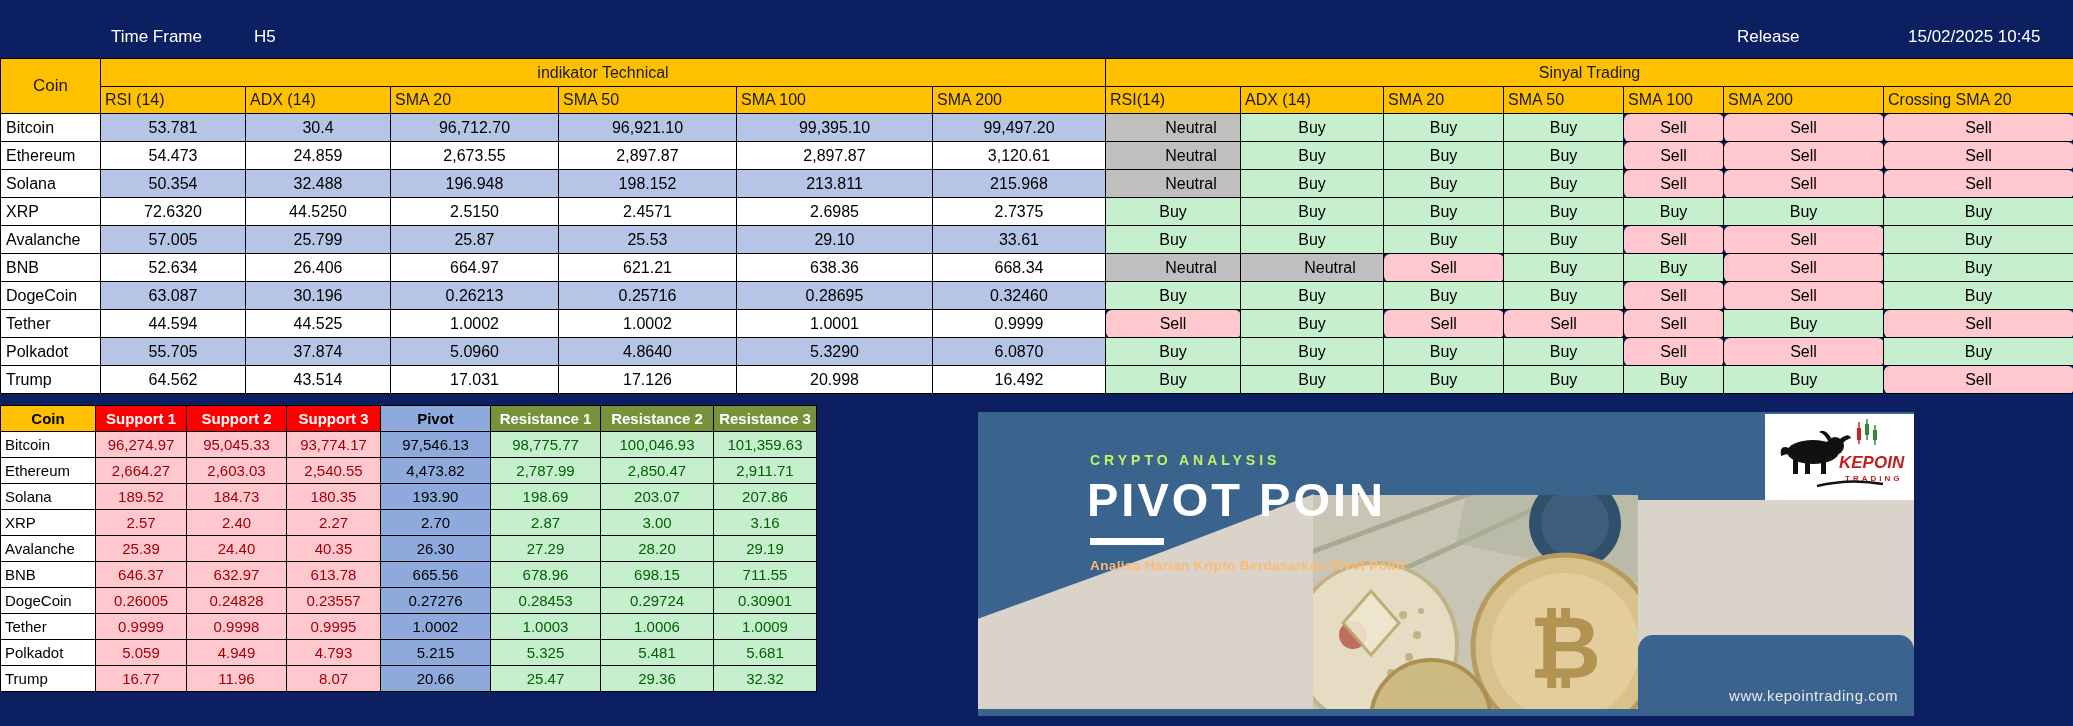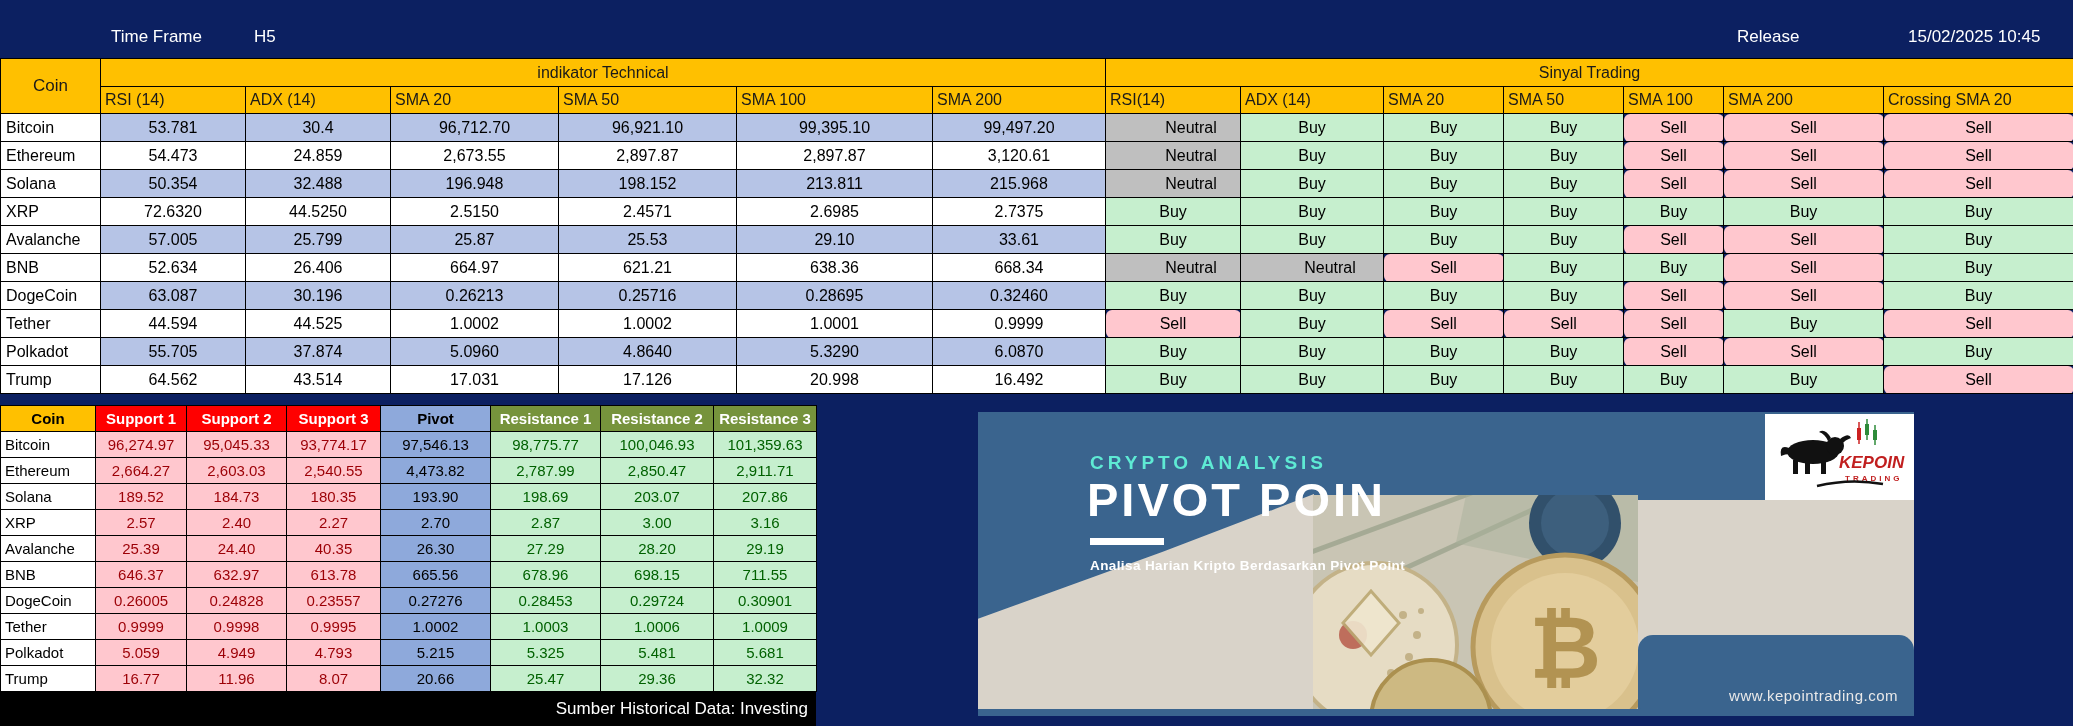--- a/index.html
+++ b/index.html
@@ -51,24 +51,24 @@
 
   
   .banner{position:absolute;left:978px;top:412px;width:936px;height:304px;background:#3a648e;overflow:hidden;}
   .beige-wedge{position:absolute;left:0;top:0;width:336px;height:304px;background:#d9d3c9;
     clip-path:polygon(100% 27%,100% 100%,0 100%,0 68%,55% 46%);}
   .photo{position:absolute;left:335px;top:83px;width:325px;height:215px;}
   .beige-right{position:absolute;left:660px;top:88px;width:276px;height:150px;background:#d9d3c9;}
   .web-band{position:absolute;left:660px;top:223px;width:276px;height:81px;background:#3a648e;border-top-left-radius:70px;border-radius:15px;}
   .bottom-strip{position:absolute;left:0;bottom:0;width:100%;height:7px;background:#3a648e;}
   .logo-box{position:absolute;left:787px;top:2px;width:149px;height:86px;background:#fff;}
-  .kicker{position:absolute;left:112px;top:40px;color:#5eead4;font-size:19px;font-weight:bold;letter-spacing:4px;}
+  .kicker{position:absolute;left:112px;top:40px;color:#bef264;font-size:14px;font-weight:bold;letter-spacing:4px;}
   .big-title{position:absolute;left:109px;top:60px;color:#fff;font-size:47px;font-weight:bold;letter-spacing:3px;}
   .title-rule{position:absolute;left:112px;top:126px;width:74px;height:7px;background:#fff;}
-  .subtitle{position:absolute;left:112px;top:146px;color:#ffffff;font-size:13.5px;font-weight:bold;letter-spacing:.4px;}
+  .subtitle{position:absolute;left:112px;top:146px;color:#fdba74;font-size:13.5px;font-weight:bold;letter-spacing:.4px;}
   .website{position:absolute;right:16px;bottom:12px;color:#e9e9e9;font-size:15px;letter-spacing:.5px;}
 </style>
 </head>
 <body>
 
 <div class="screen">
 
   <div class="topbar">
     <span class="tf-label">Time Frame</span>
     <span class="tf-value">H5</span>
@@ -399,23 +399,20 @@
           <td class="p-support">11.96</td>
           <td class="p-support">8.07</td>
           <td class="p-pivot">20.66</td>
           <td class="p-resist">25.47</td>
           <td class="p-resist">29.36</td>
           <td class="p-resist">32.32</td>
         </tr>
       </tbody>
   </table>
 
-  <div class="data-footer">
-    <span>Sumber Historical Data: Investing</span>
-  </div>
 
   <div class="banner">
     <div class="beige-wedge"></div>
 
     <svg class="photo" viewBox="0 0 325 215" preserveAspectRatio="none">
       <rect width="325" height="215" fill="#c9c5b4"></rect>
       <g stroke="#97a089" stroke-width="5" opacity="0.7">
         <line x1="-10" y1="60" x2="180" y2="-10"></line>
         <line x1="-10" y1="120" x2="230" y2="10"></line>
         <line x1="120" y1="230" x2="340" y2="120"></line>

